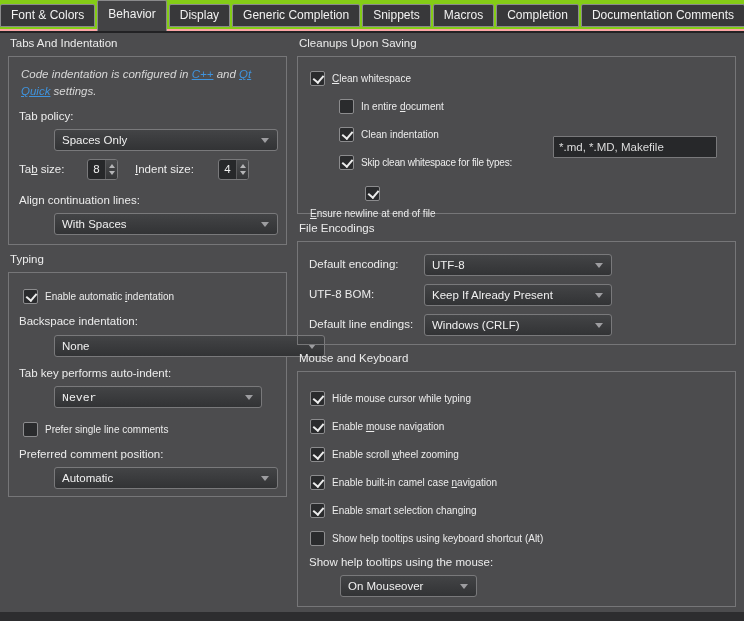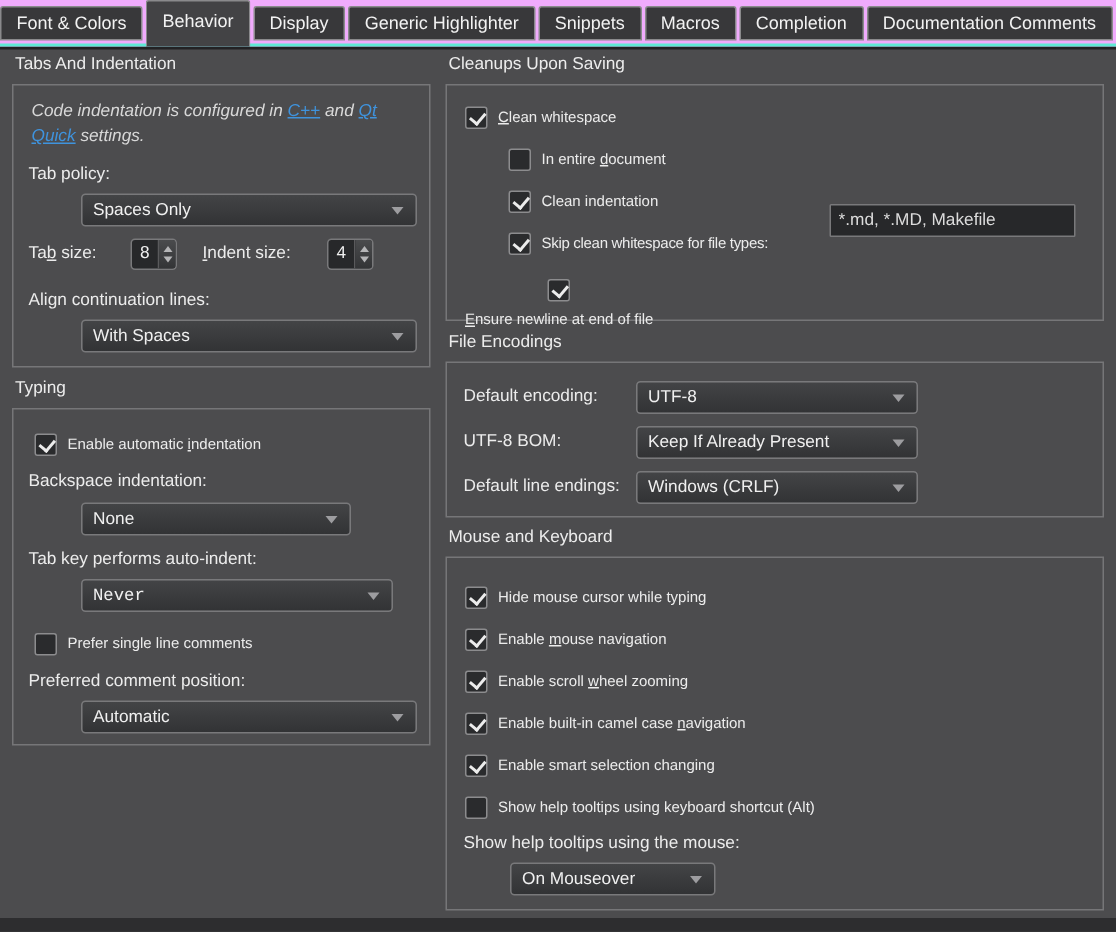--- a/index.html
+++ b/index.html
@@ -7,21 +7,21 @@
   body {
     font-family:"Liberation Sans","DejaVu Sans",sans-serif;
     background:#222224;
     color:#ededee;
     position:relative;
   }
 
   
   .tabbar {
     position:absolute; left:0; top:0; width:744px; height:31px;
-    background:#f0abfc; border-bottom:2px solid #5eead4;
+    background:#84cc16; border-bottom:2px solid #fca5a5;
     display:flex; align-items:flex-start;
   }
   .tab {
     margin-top:4px; margin-left:2px;
     height:23px; line-height:21px;
     padding:0 10px;
     background:#38383a; border:1px solid #8a8a8c; border-radius:2px 2px 0 0;
     font-size:12px; color:#f2f2f2; white-space:nowrap; cursor:default;
   }
   .tab:first-child { margin-left:0; }
@@ -116,21 +116,21 @@
   .tight { letter-spacing:-0.2px; }
   u { text-decoration:underline; }
 </style>
 </head>
 <body>
 
 <div class="tabbar">
   <div class="tab">Font &amp; Colors</div>
   <div class="tab active">Behavior</div>
   <div class="tab">Display</div>
-  <div class="tab">Generic Highlighter</div>
+  <div class="tab">Generic Completion</div>
   <div class="tab">Snippets</div>
   <div class="tab">Macros</div>
   <div class="tab">Completion</div>
   <div class="tab">Documentation Comments</div>
 </div>
 
 <div class="content">
 
   <div class="group" style="left:8px; top:23px; width:279px; height:189px;">
     <div class="group-title">Tabs And Indentation</div>
@@ -170,21 +170,21 @@
 
   <div class="group" style="left:8px; top:239px; width:279px; height:225px;">
     <div class="group-title">Typing</div>
     <div class="group-body">
       <div class="row" style="left:14px; top:15px;">
         <span class="cb checked"></span>
         <span class="cb-lbl">Enable automatic <u>i</u>ndentation</span>
       </div>
 
       <div class="lbl" style="left:10px; top:42px;">Backspace indentation:</div>
-      <div class="combo" style="left:45px; top:62px; width:180px;">
+      <div class="combo" style="left:45px; top:62px; width:271px;">
         <span class="combo-text">None</span>
         <span class="combo-arrow"></span>
       </div>
 
       <div class="lbl" style="left:10px; top:94px;">Tab key performs auto-indent:</div>
       <div class="combo" style="left:45px; top:113px; width:208px;font-family:Liberation Mono, monospace;">
         <span class="combo-text">Never</span>
         <span class="combo-arrow"></span>
       </div>
 

